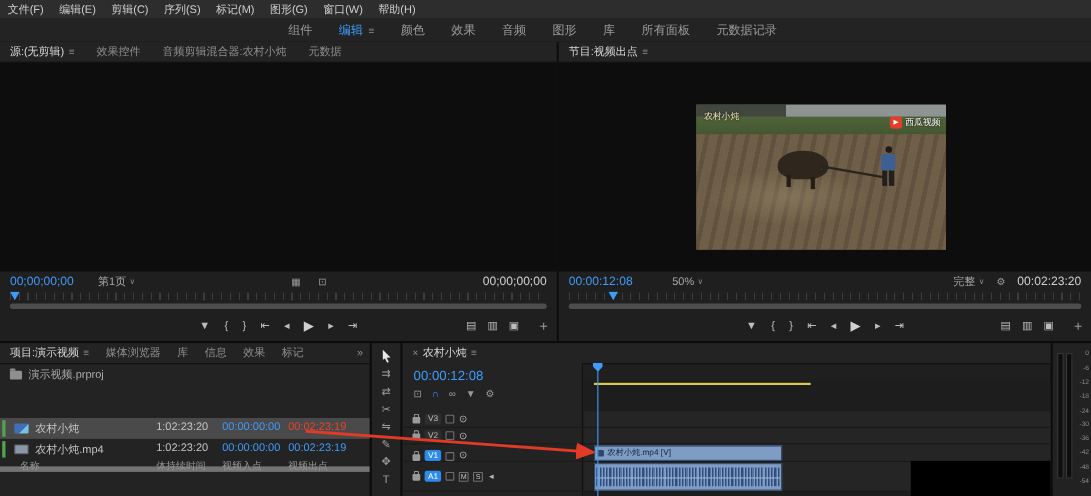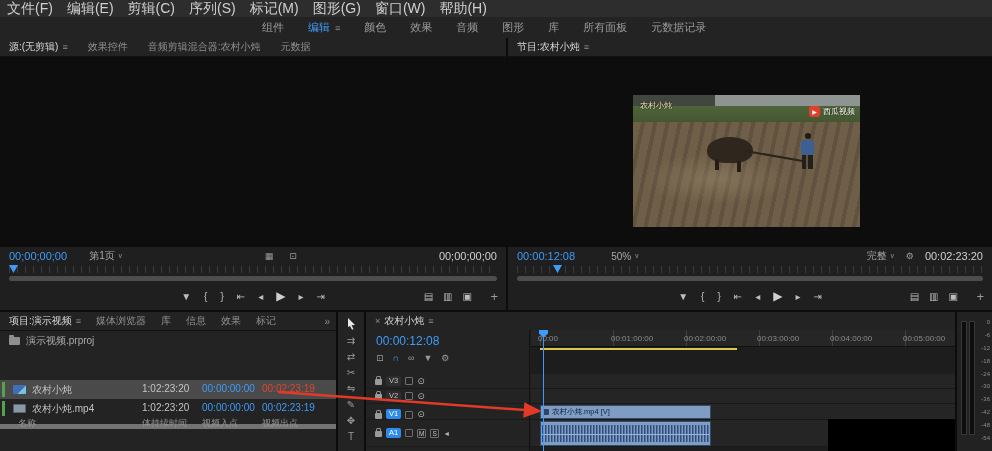--- a/index.html
+++ b/index.html
@@ -1,20 +1,20 @@
 <!DOCTYPE html>
 <html><head>
 <meta charset="utf-8">
 <style>
   *{margin:0;padding:0;box-sizing:border-box;font-family:"Liberation Sans","DejaVu Sans",sans-serif;}
   body{background:#000;}
   #app{position:relative;width:992px;height:451px;background:#0c0c0c;overflow:hidden;color:#c8c8c8;}
 
   
-  .menubar{position:absolute;left:0;top:0;width:992px;height:17px;background:#2d2d2d;display:flex;align-items:center;gap:14px;padding-left:7px;font-size:14px;color:#cfcfcf;}
+  .menubar{position:absolute;left:0;top:0;width:992px;height:17px;background:#2d2d2d;display:flex;align-items:center;gap:14px;padding-left:7px;font-size:10px;color:#cfcfcf;}
   .wsbar{position:absolute;left:0;top:17px;width:992px;height:21px;background:#232323;display:flex;align-items:center;gap:24px;padding-left:262px;font-size:11px;color:#9b9b9b;}
   .wgroup{display:flex;align-items:center;gap:5px;}
   .wtab.active{color:#3f9bfa;}
   .pm{color:#8f8f8f;font-size:9px;}
 
   
   .panel{position:absolute;background:#232323;}
   #src{left:0;top:38px;width:506px;height:272px;}
   #prog{left:508px;top:38px;width:484px;height:272px;}
   #proj{left:0;top:312px;width:336px;height:139px;}
@@ -197,21 +197,21 @@
           <span class="ticon">▣</span>
         </span>
         <span class="tr-add">+</span>
       </div>
     </div>
   </div>
 
   <div class="panel" id="prog">
     <div class="ptabs">
       <span class="tabgrp">
-        <span class="ptab active">节目:农村小炖</span>
+        <span class="ptab active">节目:视频出点</span>
         <span class="pm">≡</span>
       </span>
     </div>
     <div class="mon">
       <div class="video" style="left:125px;top:38px;">
         <div class="v-strip"></div>
         <div class="v-green"></div>
         <div class="v-mud"></div>
         <div class="v-wet"></div>
         <div class="buffalo"></div>
@@ -361,28 +361,20 @@
       <div class="trk" style="top:90px;height:27px;">
         <span class="lock"></span>
         <span class="tbadge on">A1</span>
         <span class="syncbox"></span>
         <span class="msbox">M</span>
         <span class="msbox">S</span>
         <span class="t-spk">◄</span>
       </div>
     </div>
 
-    <div class="tl-ruler">
-      <span class="rlab" style="left:7px;">00:00</span>
-      <span class="rlab" style="left:80px;">00:01:00:00</span>
-      <span class="rlab" style="left:153px;">00:02:00:00</span>
-      <span class="rlab" style="left:226px;">00:03:00:00</span>
-      <span class="rlab" style="left:299px;">00:04:00:00</span>
-      <span class="rlab" style="left:372px;">00:05:00:00</span>
-    </div>
 
     <div class="tl-bg"></div>
     <div class="lane" style="top:62px;height:15px;"></div>
     <div class="lane" style="top:77px;height:15px;"></div>
     <div class="lane" style="top:92px;height:16px;"></div>
     <div class="lane" style="top:108px;height:27px;"></div>
 
     <div class="workbar"></div>
 
     <div class="clipv">农村小炖.mp4 [V]</div>

